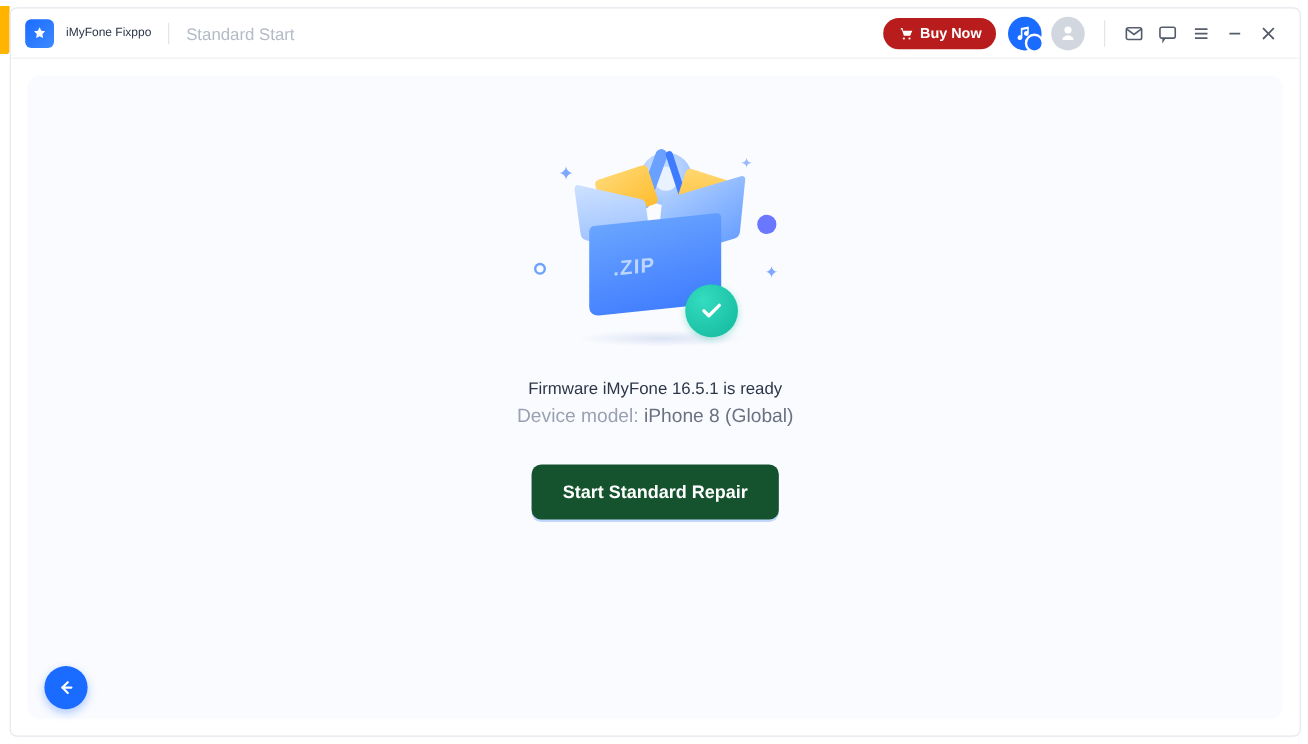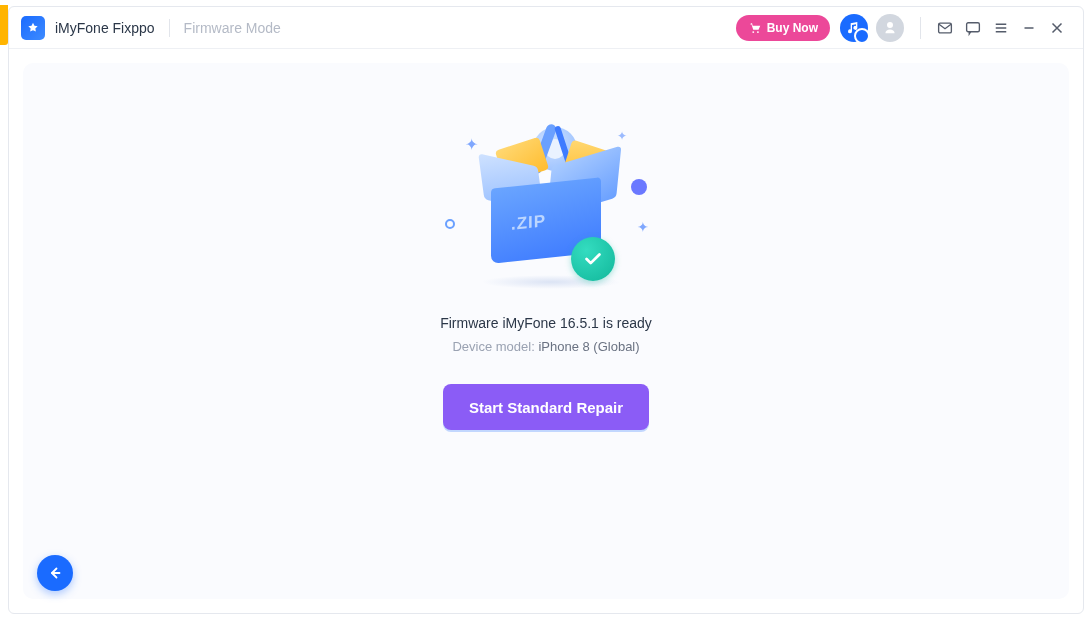--- a/index.html
+++ b/index.html
@@ -20,27 +20,27 @@
     height:42px; display:flex; align-items:center; padding:0 12px;
     border-bottom:1px solid #eef0f4;
   }
   .app-logo {
     width:24px; height:24px; border-radius:5px;
     background: linear-gradient(135deg,#1a6bff,#3e8bff);
     display:flex; align-items:center; justify-content:center;
     margin-right:10px;
   }
   .app-logo svg { width:14px; height:14px; }
-  .app-title { font-size:14px; color:#2b3748; font-weight:500; }
+  .app-title { font-size:10px; color:#2b3748; font-weight:500; }
   .title-sep { width:1px; height:18px; background:#e2e5eb; margin:0 14px;}
   .mode-label { font-size:14px; color:#b4bac6; }
   .spacer { flex:1; }
 
   .buy-now {
-    background:#ec4899; color:#fff; border:none; height:26px;
+    background:#b91c1c; color:#fff; border:none; height:26px;
     padding:0 12px; border-radius:13px; font-size:12px; font-weight:700;
     display:flex; align-items:center; cursor:pointer; margin-right:10px;
   }
   .buy-now svg { width:14px; height:14px; margin-right:5px; }
 
   .icon-btn {
     width:28px; height:28px; border:none; background:transparent;
     display:flex; align-items:center; justify-content:center;
     cursor:pointer; color:#555c6b; border-radius:4px;
   }
@@ -138,25 +138,25 @@
   .check-badge svg { width:22px; height:22px; }
   .shadow-ell {
     position:absolute; left:40px; bottom:4px; width:140px; height:14px;
     background:radial-gradient(ellipse at center, rgba(80,120,200,.18), rgba(80,120,200,0) 70%);
     border-radius:50%;
   }
 
   
   .fw-line { font-size:14px; color:#2b3748; margin-bottom:8px;}
   .fw-line b { font-weight:400;}
-  .model-line { font-size:13px; color:#9aa2b2; margin-bottom:30px;}
+  .model-line { font-size:16px; color:#9aa2b2; margin-bottom:30px;}
   .model-line .mval { color:#6a7282; }
 
   .cta {
-    background:#8b5cf6; color:#fff; border:none;
+    background:#14532d; color:#fff; border:none;
     padding:12px 26px; height:46px; border-radius:8px;
     font-size:15px; font-weight:700; cursor:pointer;
     box-shadow:0 2px 0 rgba(26,107,255,.25);
   }
 
   
   .back-fab {
     position:absolute; left:28px; bottom:22px;
     width:36px; height:36px; border-radius:50%;
     background:#1a6bff; border:none; cursor:pointer;
@@ -173,21 +173,21 @@
 <div class="window">
 
   <div class="titlebar">
     <div class="app-logo">
       <svg viewBox="0 0 24 24" fill="none">
           <path d="M12 3l2.5 5 5.5.8-4 3.9.9 5.5L12 15.8 7.1 18.2 8 12.7 4 8.8l5.5-.8L12 3z" fill="#fff"></path>
         </svg>
     </div>
     <span class="app-title">iMyFone Fixppo</span>
     <div class="title-sep"></div>
-    <span class="mode-label">Firmware Mode</span>
+    <span class="mode-label">Standard Start</span>
 
     <div class="spacer"></div>
 
     <button class="buy-now">
       <svg viewBox="0 0 24 24">
           <path fill="#fff" d="M7 4h-2l-1 2h2l3 9h9l3-7H8"></path>
           <circle cx="9" cy="19" r="1.6" fill="#fff"></circle>
           <circle cx="17" cy="19" r="1.6" fill="#fff"></circle>
         </svg>
       <span>Buy Now</span>

